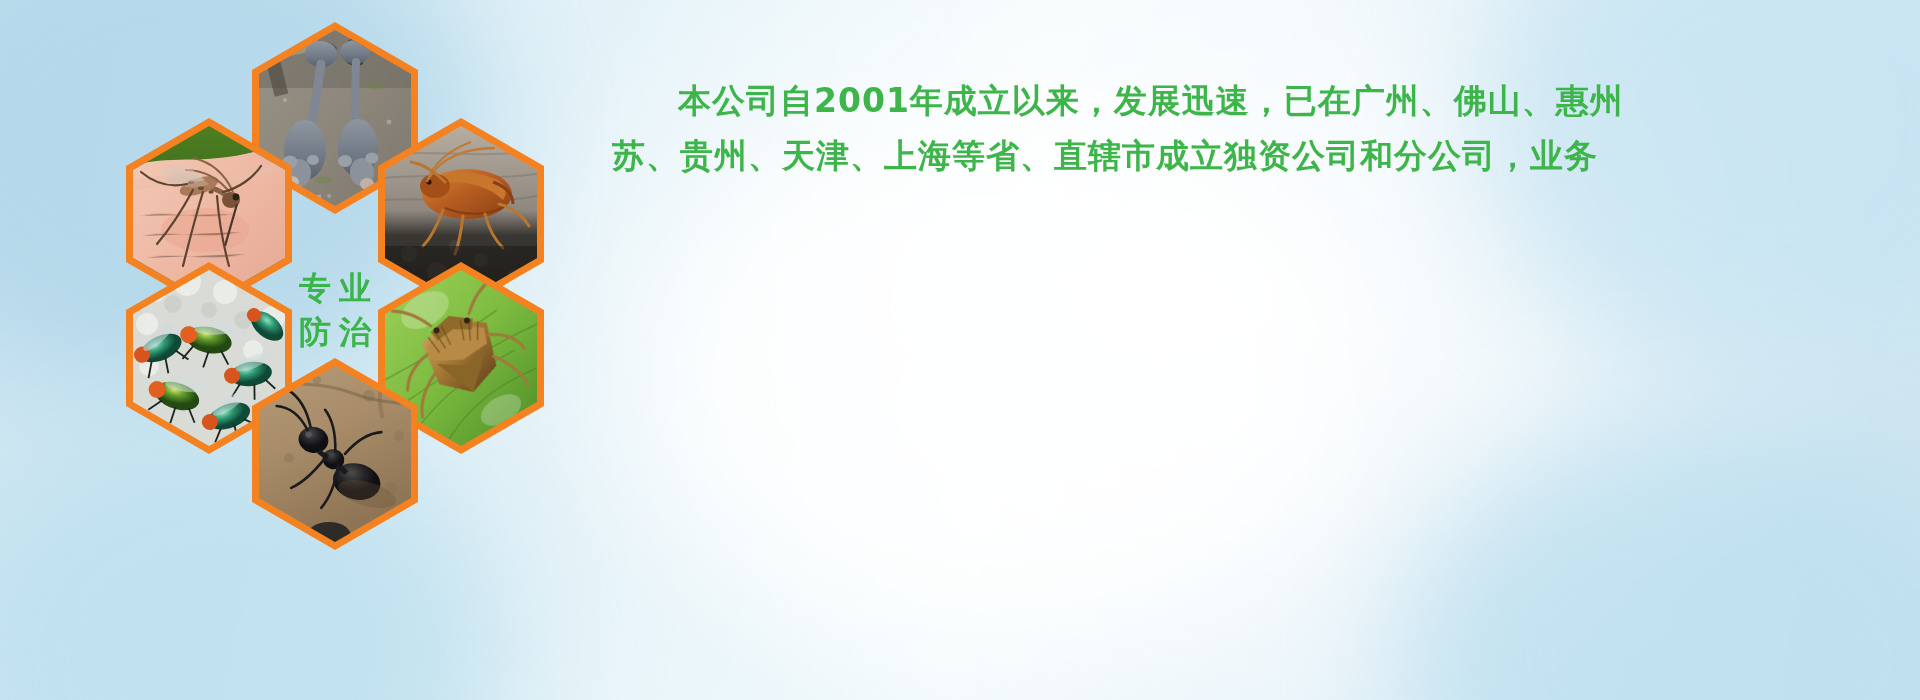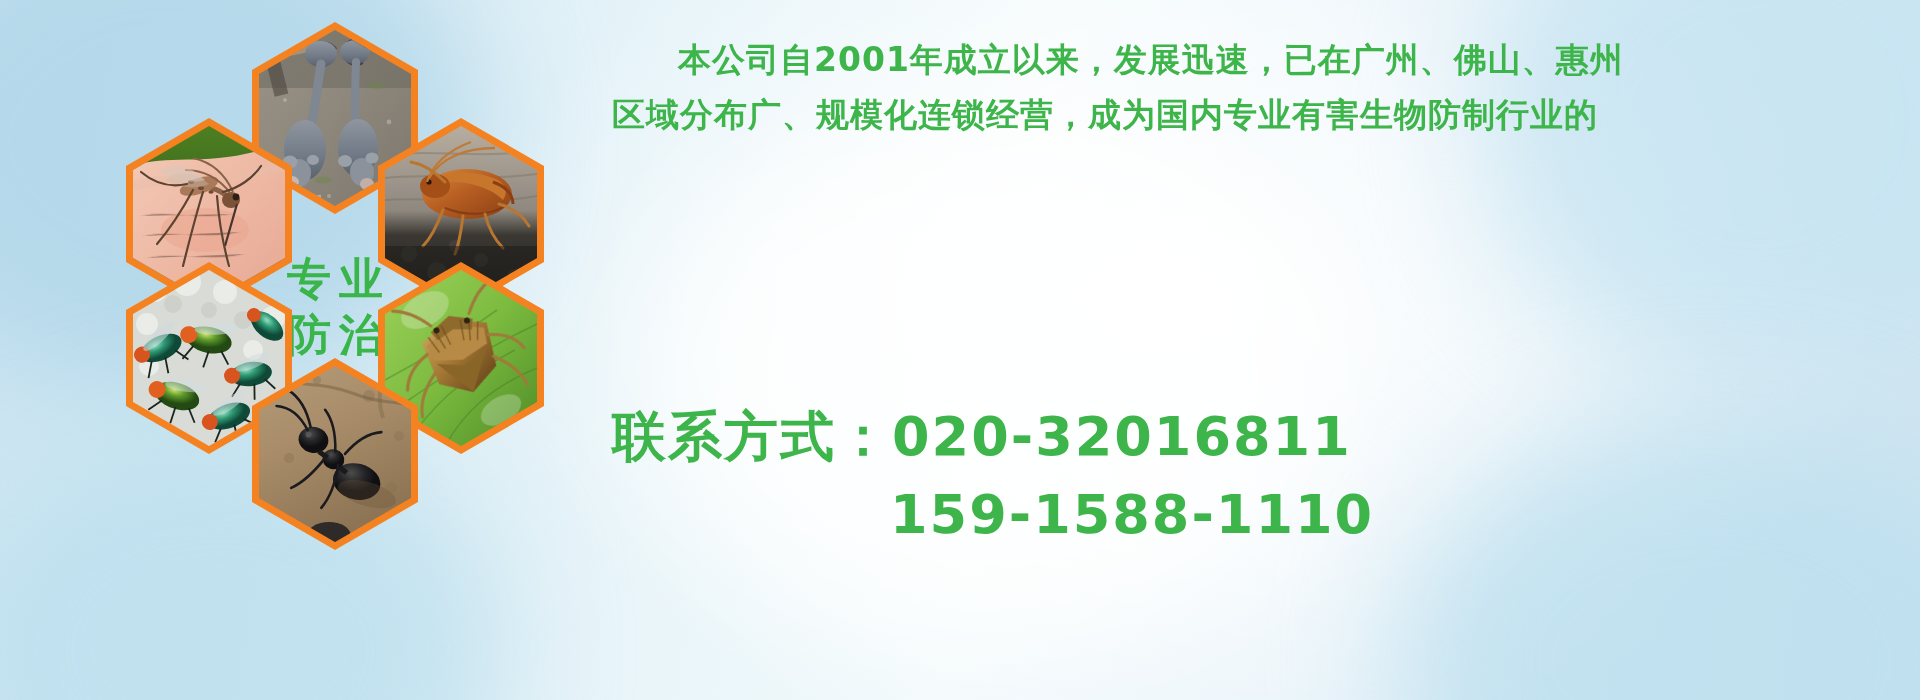--- a/index.html
+++ b/index.html
@@ -41,33 +41,33 @@
 
   
   .hex.center{background:transparent;}
   .hex.center .inner{left:0;top:0;width:166px;height:192px;}
   #centerlabel{
     position:absolute;left:0;top:0;width:166px;height:192px;
     display:flex;flex-direction:column;align-items:center;justify-content:center;
     gap:12px;
   }
   #centerlabel span{
-    color:#39B54A;font-size:44px;font-weight:bold;letter-spacing:8px;
+    color:#39B54A;font-size:32px;font-weight:bold;letter-spacing:8px;
     text-indent:8px;line-height:1;
-    font-family:Liberation Mono, monospace;
+    font-family:Liberation Serif, serif;
   }
 
   
   #copy{position:absolute;left:612px;top:32px;width:1292px;}
   #copy p{
     margin:0;color:#3DB54A;font-size:33px;line-height:55px;font-weight:bold;
     letter-spacing:1px;white-space:nowrap;
     font-family:"DejaVu Sans","Liberation Sans",sans-serif;
   }
-  #copy p.indent{text-indent:66px;}
+  #copy p.indent{text-indent:66px;margin-top:41px;}
 
   #contact{position:absolute;left:612px;top:398px;width:1300px;}
   #contact div{
     color:#3DB54A;font-weight:bold;font-size:54px;line-height:78px;
     letter-spacing:2px;white-space:nowrap;
     font-family:"DejaVu Sans","Liberation Sans",sans-serif;
   }
   #contact .line2{padding-left:278px;}
 </style>
 </head>
@@ -461,21 +461,17 @@
           </g>
           <ellipse cx="70" cy="170" rx="22" ry="14" fill="#1d1d20" opacity=".85"></ellipse>
         </svg>
       </div>
     </div>
 
   </div>
 
   <div id="copy">
     <p class="indent">本公司自2001年成立以来，发展迅速，已在广州、佛山、惠州</p>
-    <p>区域分布广、规模化连锁经营，成为国内专业有害生物防制行业的</p>
+    <p>苏、贵州、天津、上海等省、直辖市成立独资公司和分公司，业务</p>
   </div>
 
-  <div id="contact">
-    <div class="line1">联系方式：020-32016811</div>
-    <div class="line2">159-1588-1110</div>
-  </div>
 
 </div>
 
 </body></html>

